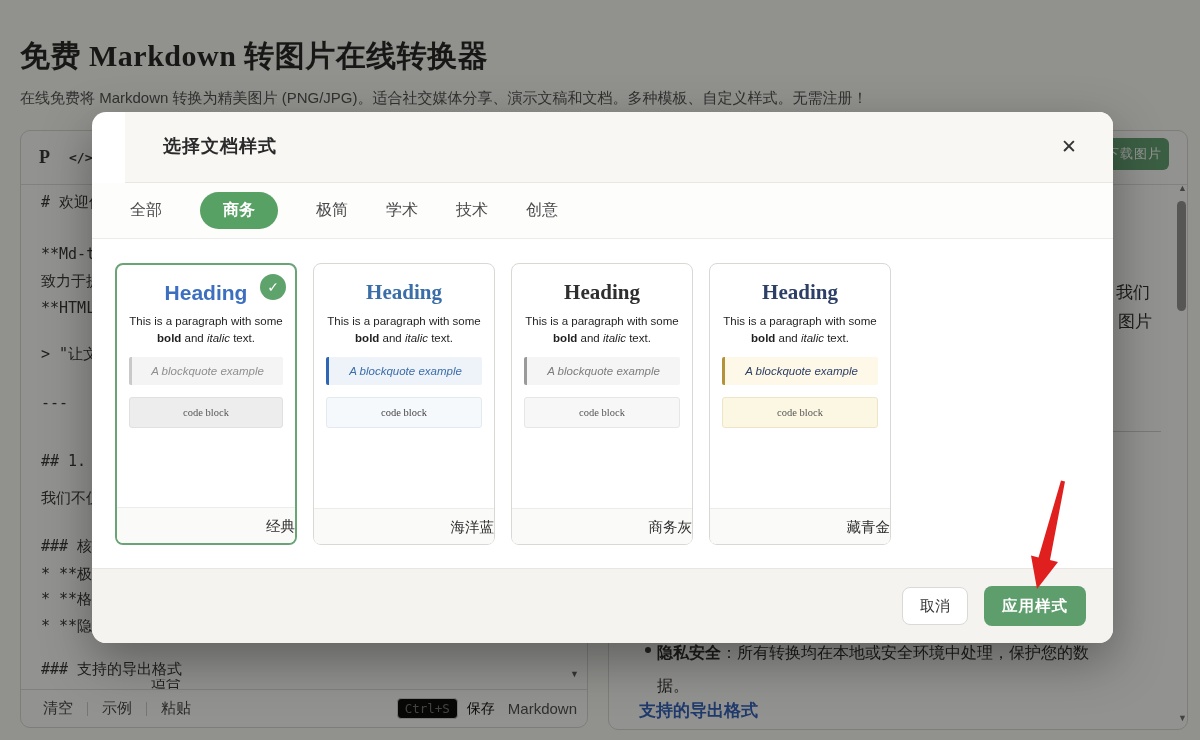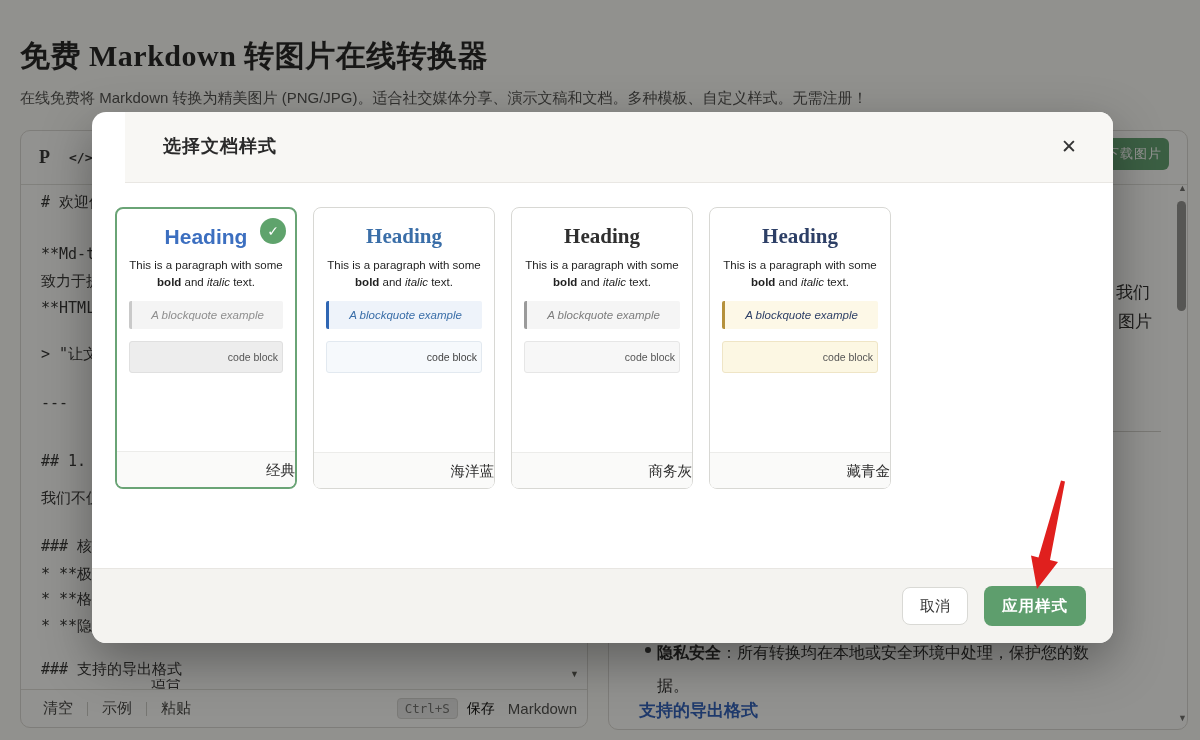--- a/index.html
+++ b/index.html
@@ -35,21 +35,21 @@
   .ed-scroll-down { position:absolute; right:8px; top:538px; font-size:9px; color:#55554f; cursor:pointer; }
   .editor-footer {
     position:absolute; left:0; bottom:0; width:100%; height:38px; border-top:1px solid #dcdad6;
     display:flex; align-items:center; padding:0 10px 0 20px; font-size:15px; color:#3f3f3d;
   }
   .ef-btn { cursor:pointer; padding:0 2px; }
   .ef-sep { width:1px; height:14px; background:#c9c8c4; margin:0 12px; }
   .ef-right { margin-left:auto; display:flex; align-items:center; gap:9px; }
   .key-chip {
     font-family:"DejaVu Sans Mono", monospace; font-size:12.5px; color:#6e6e6c;
-    background:#e5e5e5; border:1px solid #d2d1ce; border-radius:4px; padding:2px 7px;
+    background:#000000; border:1px solid #d2d1ce; border-radius:4px; padding:2px 7px;
   }
   .save-label { color:#000000; font-size:14px; }
   .format-label { color:#4a4a48; font-size:15px; margin-left:4px; }
   .download-btn {
     position:absolute; left:490px; top:7px; width:70px; height:32px; border-radius:6px;
     background:#5e9e6d; color:#fff; font-size:13px; display:flex; align-items:center;
     justify-content:center; cursor:pointer; letter-spacing:1px;
   }
   .pv-frag { position:absolute; font-size:17px; color:#262626; }
   .pv-hr { position:absolute; left:20px; right:26px; top:300px; height:1px; background:#cfcec9; }
@@ -105,22 +105,22 @@
   }
   .card-quote {
     margin:11px 12px 0; padding:8px 4px; text-align:center; font-style:italic;
     font-size:11.5px; border-left:3px solid; border-radius:2px;
   }
   .c1 .card-quote { border-color:#c9c9c9; background:#f4f4f4; color:#8f8f8f; }
   .c2 .card-quote { border-color:#2f66b3; background:#eef3fa; color:#3a6ea8; }
   .c3 .card-quote { border-color:#9a9a9a; background:#f5f5f5; color:#7d7d7d; }
   .c4 .card-quote { border-color:#b5913c; background:#fdf8e7; color:#2d3f66; }
   .card-code {
-    margin:12px 12px 0; padding:9px 4px; text-align:right; border-radius:3px;
-    font-family:Liberation Sans, sans-serif; font-size:10.5px; border:1px solid;
+    margin:12px 12px 0; padding:9px 4px; text-align:center; border-radius:3px;
+    font-family:Liberation Serif, serif; font-size:10.5px; border:1px solid;
   }
   .c1 .card-code { background:#ededed; border-color:#e0e0e0; color:#555; }
   .c2 .card-code { background:#f6f9fc; border-color:#e2e9f0; color:#444; }
   .c3 .card-code { background:#f7f7f7; border-color:#e6e6e6; color:#555; }
   .c4 .card-code { background:#fcf7e3; border-color:#efe5c6; color:#555; }
   .card-label {
     position:absolute; left:0; bottom:0; width:100%; height:36px; line-height:36px;
     text-align:right; border-top:1px solid #ececea; background:#fafaf9;
     font-size:14.5px; color:#2e2e2e; border-radius:0 0 6px 6px;
   }
@@ -202,20 +202,28 @@
   <span class="pv-scroll-down">▼</span>
 </div>
 
 <div class="dim"></div>
 
 <div class="modal">
   <div class="modal-header">
     <div class="modal-title">选择文档样式</div>
     <div class="modal-close">✕</div>
   </div>
+  <div class="tab-row">
+    <span class="tab">全部</span>
+    <span class="tab active">商务</span>
+    <span class="tab">极简</span>
+    <span class="tab">学术</span>
+    <span class="tab">技术</span>
+    <span class="tab">创意</span>
+  </div>
   <div class="cards">
 
     <div class="card c1 selected">
       <div class="check-badge">✓</div>
       <div class="card-heading">Heading</div>
       <div class="card-para"><span>This is a paragraph with some </span><b>bold</b><span> and </span><i>italic</i><span> text.</span></div>
       <div class="card-quote">A blockquote example</div>
       <div class="card-code">code block</div>
       <div class="card-label">经典</div>
     </div>

